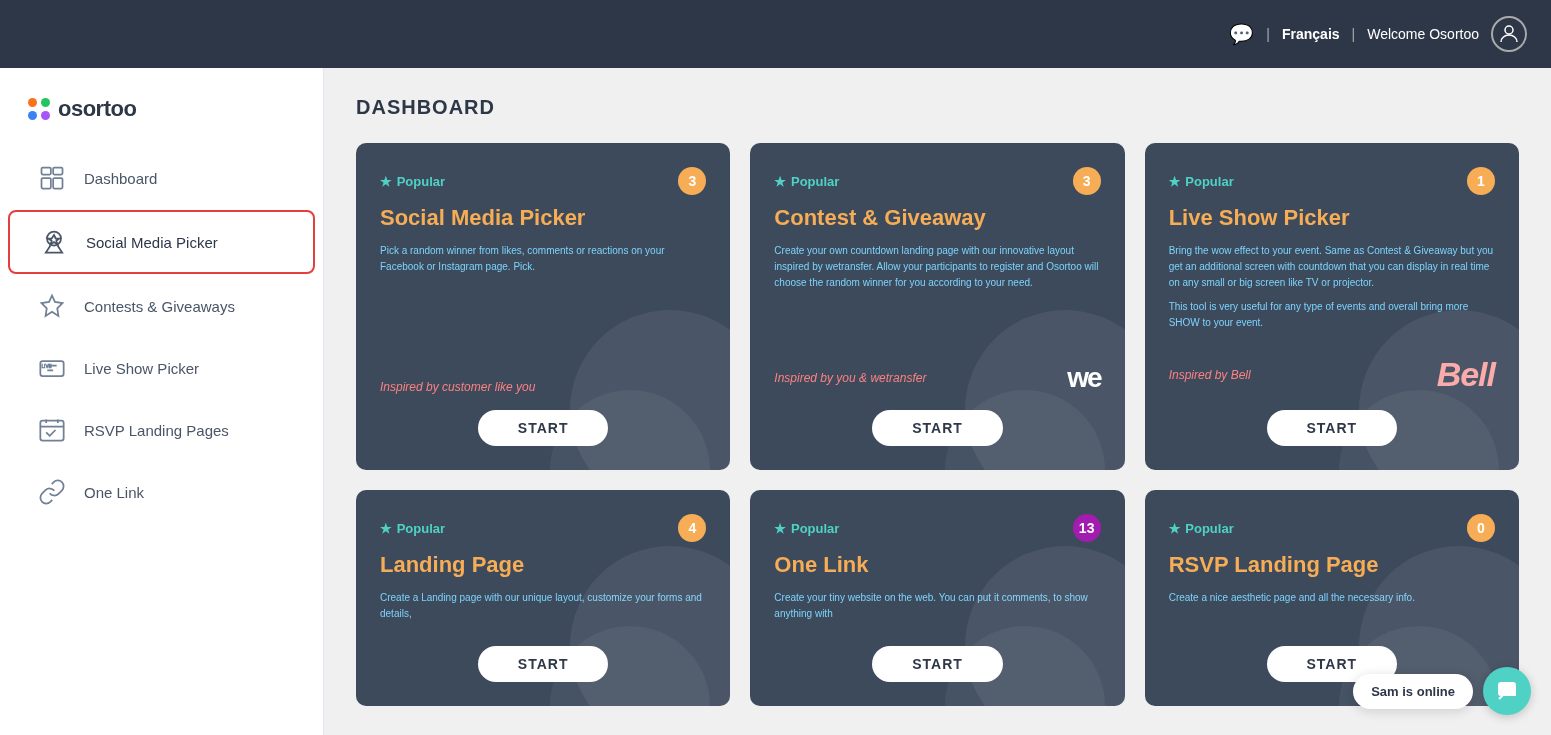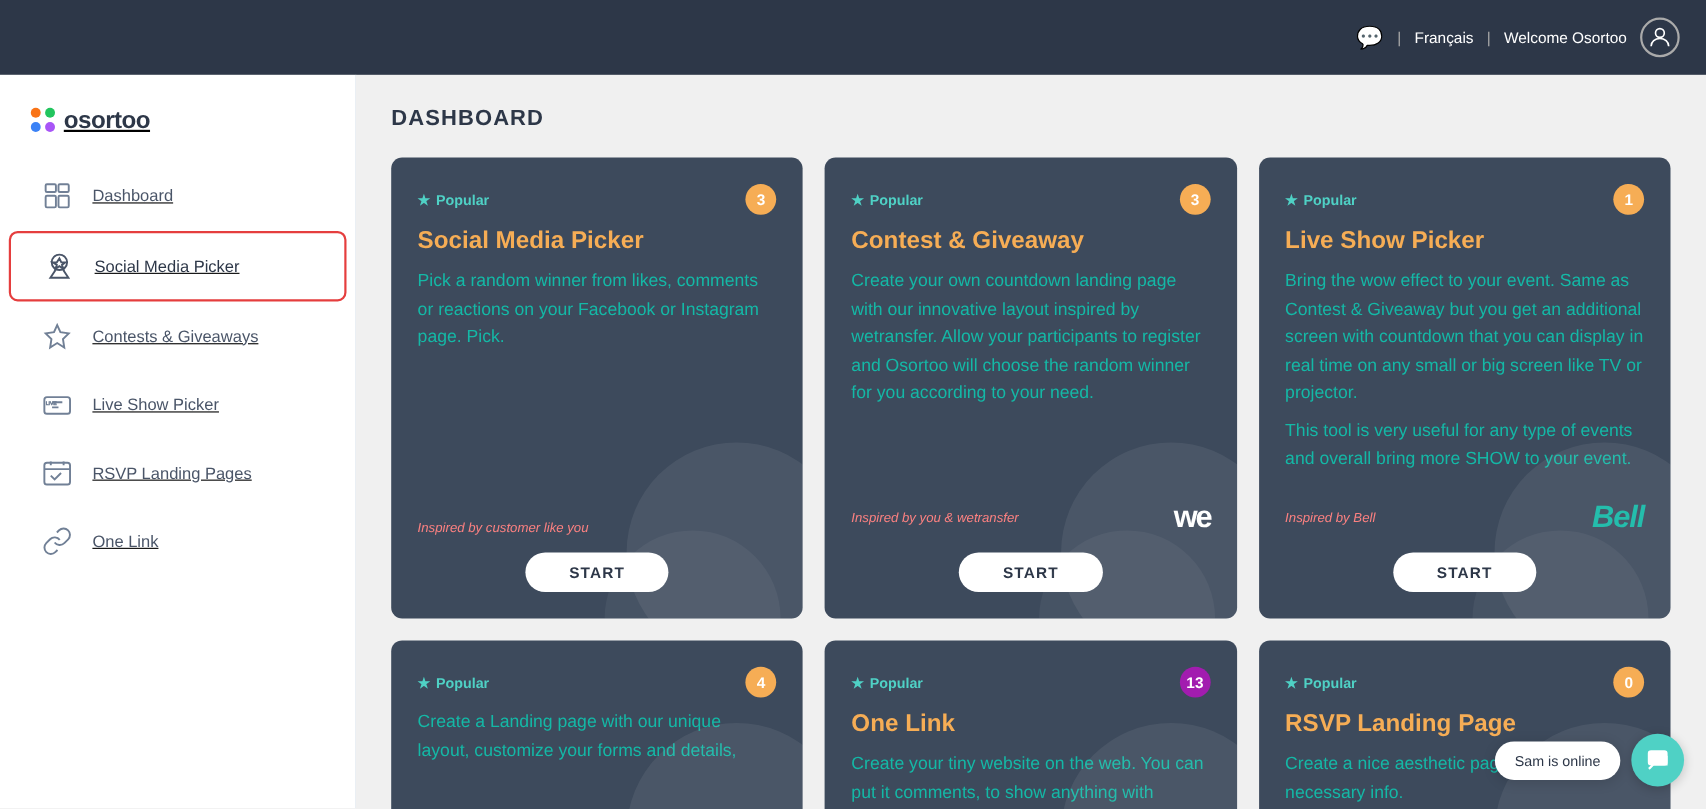--- a/index.html
+++ b/index.html
@@ -16,42 +16,41 @@
       flex-shrink: 0;
     }
     .topnav-right {
       display: flex;
       align-items: center;
       gap: 12px;
       color: #fff;
       font-size: 14px;
     }
     .topnav-separator { color: #aaa; }
-    .topnav-lang { font-weight: 400; color: #fff; }
+    .topnav-lang { font-weight: 700; color: #fff; }
     .topnav-welcome { color: #fff; }
     .topnav-avatar {
       width: 36px; height: 36px; border-radius: 50%;
       border: 2px solid #aaa;
       display: flex; align-items: center; justify-content: center;
       color: #fff; font-size: 18px;
     }
     .chat-icon { font-size: 20px; color: #fff; cursor: pointer; }
 
     
     .layout { display: flex; flex: 1; overflow: hidden; }
 
     
     .sidebar {
       width: 324px;
       background: #fff;
       border-right: 1px solid #e2e8f0;
       flex-shrink: 0;
       overflow-y: auto;
       padding-top: 8px;
-      text-decoration: underline;
     }
     .sidebar-logo {
       padding: 20px 28px 24px;
       display: flex; align-items: center; gap: 8px;
     }
     .logo-dots {
       display: grid; grid-template-columns: 1fr 1fr; gap: 3px; width: 22px; height: 22px;
     }
     .logo-dot { border-radius: 50%; width: 9px; height: 9px; }
     .logo-dot:nth-child(1) { background: #f97316; }
@@ -148,22 +147,22 @@
       border-radius: 50%;
       display: flex; align-items: center; justify-content: center;
     }
     .card-title {
       font-size: 22px;
       font-weight: 800;
       color: #f6ad55;
       margin-bottom: 12px;
     }
     .card-desc {
-      font-size: 16px;
-      color: #14b8a6;
+      font-size: 10px;
+      color: #7dd3fc;
       line-height: 1.6;
       flex: 1;
     }
     .card-footer {
       margin-top: 16px;
       display: flex;
       align-items: center;
       justify-content: space-between;
     }
     .card-inspired {
@@ -199,21 +198,21 @@
       right: 20px;
       display: flex;
       align-items: center;
       gap: 10px;
     }
     .chat-bubble {
       background: #fff;
       border-radius: 20px;
       padding: 10px 18px;
       font-size: 13px;
-      font-weight: 400;
+      font-weight: 700;
       color: #2d3748;
       box-shadow: 0 2px 12px rgba(0,0,0,0.15);
     }
     .chat-btn {
       background: #4fd1c5;
       border-radius: 50%;
       width: 48px; height: 48px;
       display: flex; align-items: center; justify-content: center;
       cursor: pointer;
       box-shadow: 0 2px 10px rgba(0,0,0,0.2);
@@ -374,34 +373,35 @@
         <div class="card-count" style="background:#f6ad55">1</div>
       </div>
       <div class="card-title">Live Show Picker</div>
       <div class="card-desc">
             <p style="margin-bottom:8px;">Bring the wow effect to your event. Same as Contest &amp; Giveaway but you get an additional screen with countdown that you can display in real time on any small or big screen like TV or projector.</p>
             <p style="margin-bottom:8px;">This tool is very useful for any type of events and overall bring more SHOW to your event.</p>
           </div>
 
       <div class="card-footer">
         <div class="card-inspired">Inspired by Bell</div>
-        <div class="card-logo-img" style="font-size:28px;font-weight:900;color:#14b8a6;font-style:italic;">Bell</div>
+        <div class="card-logo-img" style="font-size:34px;font-weight:900;color:#fca5a5;font-style:italic;">Bell</div>
       </div>
       <button class="card-start-btn">START</button>
     </div>
         <div class="card" style="min-height: 140px;">
       <div class="card-bg-circle"></div>
       <div class="card-bg-circle2"></div>
       <div class="card-badge-row">
         <div class="card-popular">
           <span class="star">★</span>
           <span>Popular</span>
         </div>
         <div class="card-count" style="background:#f6ad55">4</div>
       </div>
+      <div class="card-title">Landing Page</div>
       <div class="card-desc">
             <p style="margin-bottom:8px;">Create a Landing page with our unique layout, customize your forms and details,</p>
           </div>
 
       <button class="card-start-btn">START</button>
     </div>
         <div class="card" style="min-height: 140px;">
       <div class="card-bg-circle"></div>
       <div class="card-bg-circle2"></div>
       <div class="card-badge-row">

